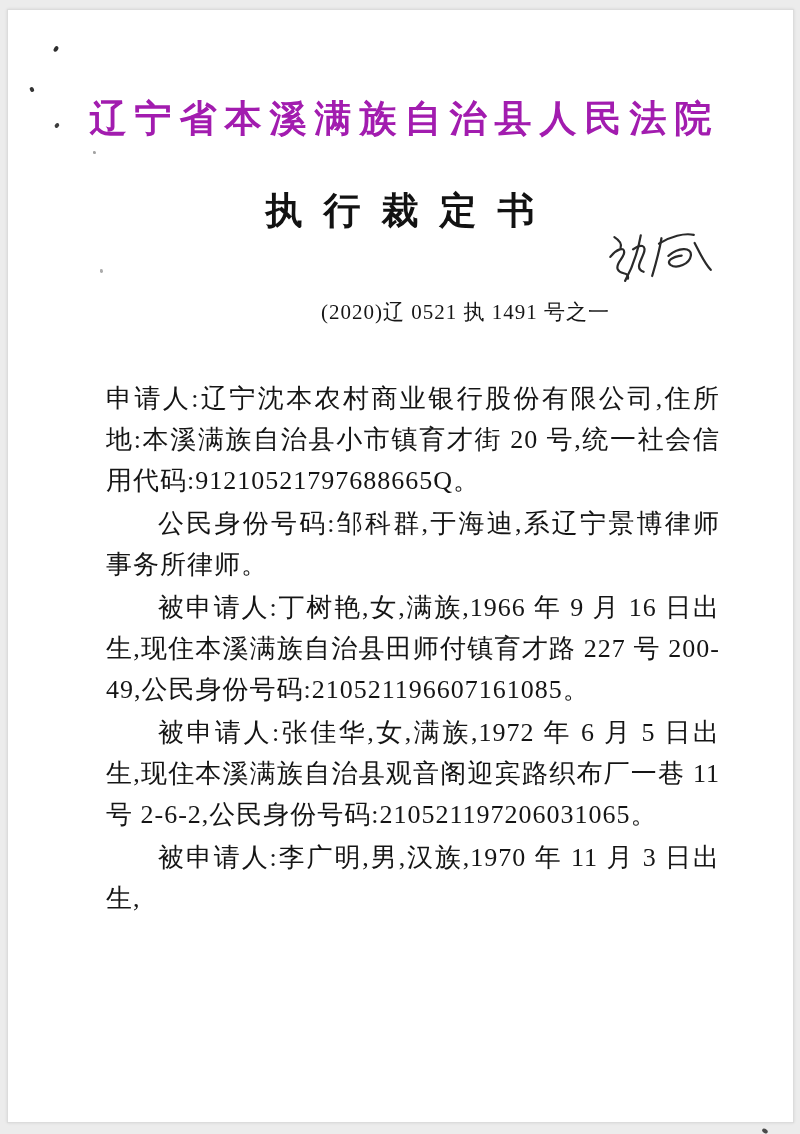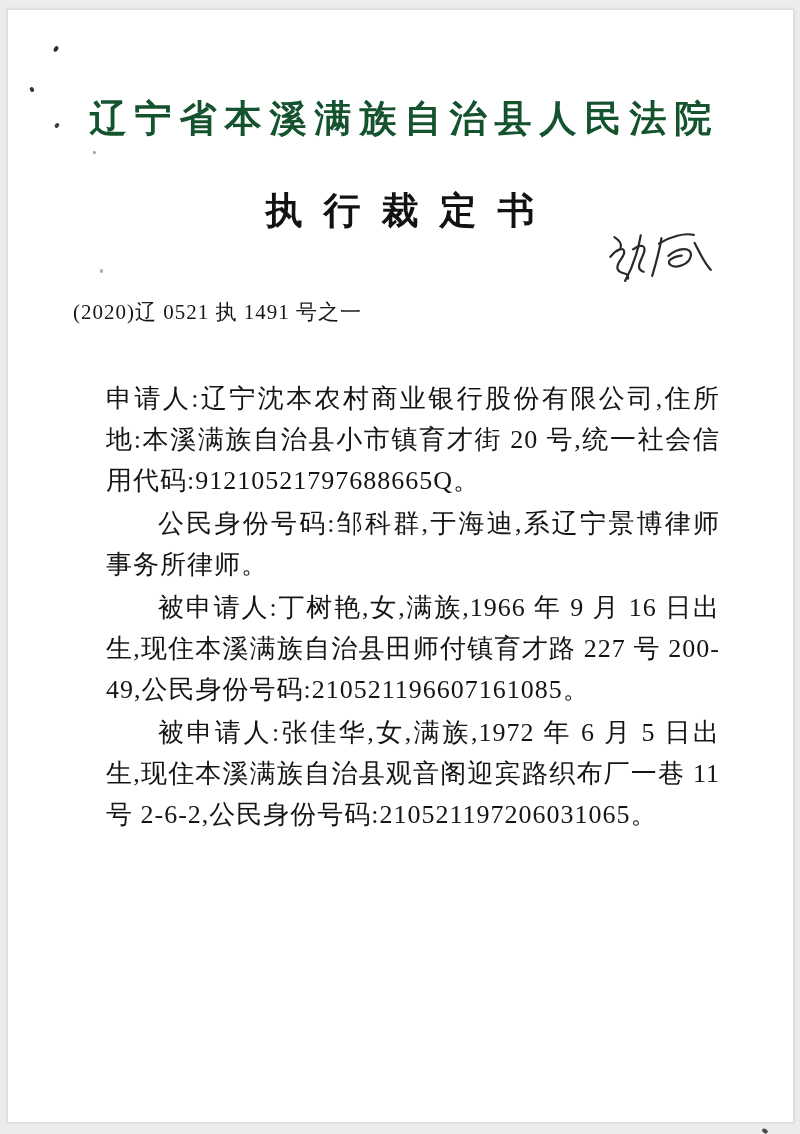--- a/index.html
+++ b/index.html
@@ -26,21 +26,21 @@
   }
   .court-name {
     position: absolute;
     top: 84px;
     left: 0;
     width: 100%;
     text-align: center;
     font-size: 37px;
     font-weight: 700;
     letter-spacing: 8px;
-    color: #14532d;
+    color: #a21caf;
     transform: translateX(4px);
     white-space: nowrap;
   }
   .doc-title {
     position: absolute;
     top: 176px;
     left: 0;
     width: 100%;
     text-align: center;
     font-size: 37px;
@@ -48,21 +48,21 @@
     letter-spacing: 21px;
     color: #121212;
     transform: translateX(10px);
     white-space: nowrap;
   }
   .case-number-row {
     position: absolute;
     top: 288px;
     left: 0;
     width: 100%;
-    text-align: left;
+    text-align: center;
   }
   .case-number {
     display: inline-block;
     transform: translateX(65px);
     font-size: 21px;
     letter-spacing: 1px;
     color: #161616;
     white-space: nowrap;
   }
   .handwriting {
@@ -125,20 +125,21 @@
 
   <div class="case-number-row">
     <span class="case-number">(2020)辽 0521 执 1491 号之一</span>
   </div>
 
   <div class="body-text">
     <p class="no-indent">申请人:辽宁沈本农村商业银行股份有限公司,住所地:本溪满族自治县小市镇育才街 20 号,统一社会信用代码:91210521797688665Q。</p>
     <p>公民身份号码:邹科群,于海迪,系辽宁景博律师事务所律师。</p>
     <p>被申请人:丁树艳,女,满族,1966 年 9 月 16 日出生,现住本溪满族自治县田师付镇育才路 227 号 200-49,公民身份号码:210521196607161085。</p>
     <p>被申请人:张佳华,女,满族,1972 年 6 月 5 日出生,现住本溪满族自治县观音阁迎宾路织布厂一巷 11 号 2-6-2,公民身份号码:210521197206031065。</p>
+    <p>被申请人:李广明,男,汉族,1970 年 11 月 3 日出生,</p>
   </div>
 
   <span class="speckle s1"></span>
   <span class="speckle s2"></span>
   <span class="speckle s3"></span>
   <span class="speckle s4"></span>
   <span class="speckle s5"></span>
   <span class="speckle s6"></span>
 
 </div>

